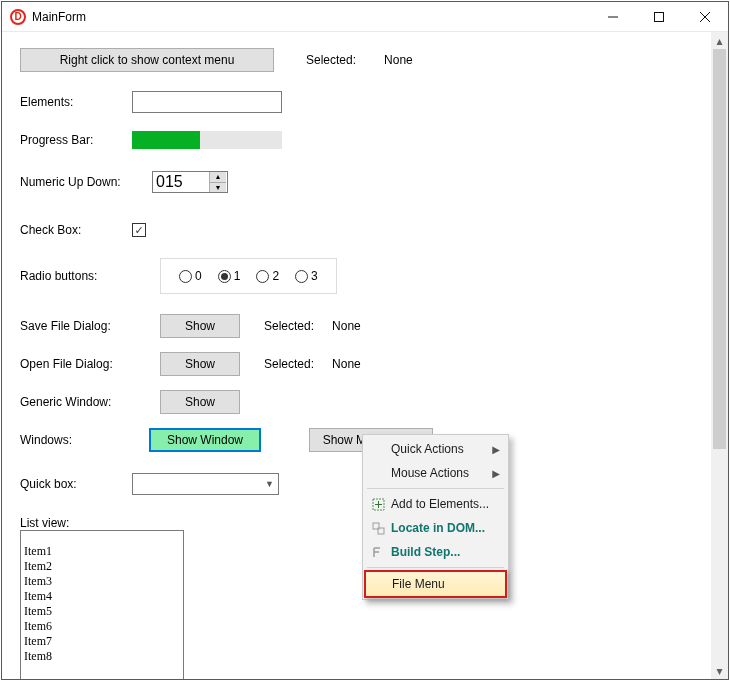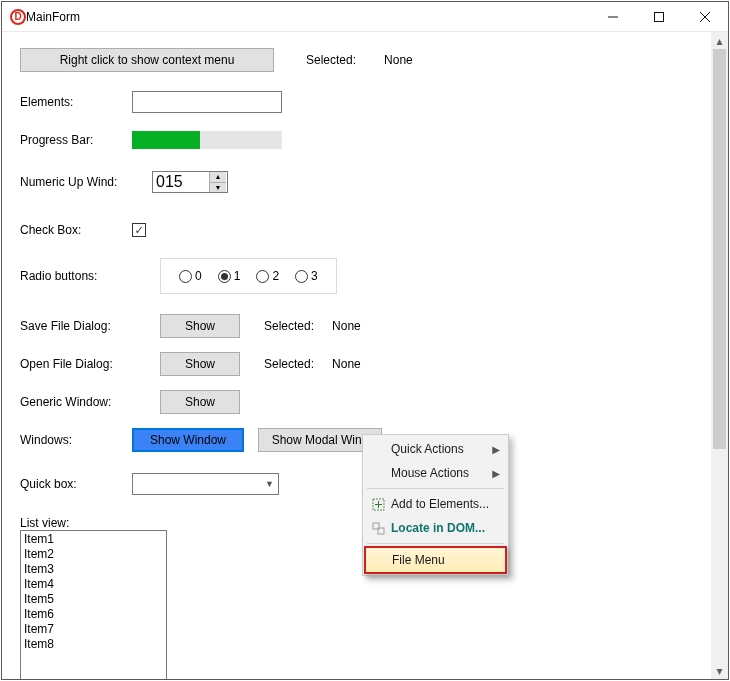--- a/index.html
+++ b/index.html
@@ -31,20 +31,21 @@
   }
   .titlebar .app-icon {
     width: 16px; height: 16px;
     margin-left: 8px;
     border: 2px solid #e1251b;
     border-radius: 50%;
     display:flex; align-items:center; justify-content:center;
     font-size:10px; font-weight:bold; color:#e1251b;
   }
   .titlebar .title {
+    margin-left: 6px;
     flex: 0 0 auto;
     text-align: center;
   }
   .titlebar .spacer { flex:1; }
   .win-btn {
     width:46px; height:30px;
     display:flex; align-items:center; justify-content:center;
     color:#111;
   }
   .win-btn svg { width:10px; height:10px; }
@@ -136,36 +137,37 @@
   }
   .radio-circle.checked::after {
     content:""; width:7px; height:7px; background:#333; border-radius:50%;
   }
   .btn {
     height:24px; min-width:80px;
     border:1px solid #adadad; background:#e1e1e1;
     display:flex; align-items:center; justify-content:center;
     padding:0 12px;
   }
-  .btn.primary { border:2px solid #0078d7; background:#3b82f6;}
+  .btn.primary { border:2px solid #0078d7; background:#86efac;}
   .combo {
     width:147px; height:22px;
     display:flex; align-items:center;
     position:relative;
   }
   .combo-arrow {
     width:17px; height:100%;
     display:flex; align-items:center; justify-content:center;
     font-size:9px; color:#555;
     margin-left:auto;
   }
   .listview {
-    width:147px; height:150px;
-    padding:1px 3px;
+    width:164px; height:150px;
+    padding:13px 3px;
     line-height:15px;
+    font-family:Liberation Serif, serif;
   }
   .list-item {}
   
   .context-menu {
     position:absolute;
     left:360px; top:402px;
     width:147px;
     background:#f2f2f2;
     border:1px solid #cccccc;
     box-shadow: 4px 4px 6px rgba(0,0,0,0.25);
@@ -240,21 +242,21 @@
       </div>
 
       <div class="row">
         <div class="label-col">Progress Bar:</div>
         <div class="progress-track">
           <div class="progress-fill"></div>
         </div>
       </div>
 
       <div class="row" style="margin-top:18px;">
-        <div class="label-col">Numeric Up Wind:</div>
+        <div class="label-col">Numeric Up Down:</div>
         <div style="width:20px;"></div>
         <div class="numeric">
           <input value="015" style="">
           <div class="spinner">
             <div>▲</div>
             <div>▼</div>
           </div>
         </div>
       </div>
 
@@ -304,21 +306,21 @@
         <div style="width:18px;"></div>
         <div>None</div>
       </div>
 
       <div class="row" style="margin-top:12px;">
         <div class="label-col">Generic Window:</div>
         <div style="width:28px;"></div>
         <div class="btn">Show</div>
       </div>
 
-      <div class="row" style="margin-top:12px;">
+      <div class="row" style="margin-top:12px;gap:17px;">
         <div class="label-col">Windows:</div>
         <div class="btn primary" style="min-width:112px;">Show Window</div>
         <div style="width:14px;"></div>
         <div class="btn" style="min-width:124px;">Show Modal Wind</div>
       </div>
 
       <div class="row" style="margin-top:20px;">
         <div class="label-col">Quick box:</div>
         <div class="combo">
           <span></span>
@@ -372,20 +374,28 @@
       </div>
       <div class="menu-item disabled">
         <span class="mi-icon">
           <svg width="13" height="13" viewBox="0 0 13 13">
               <rect x="1" y="1" width="6" height="6" fill="none" stroke="#9d9d9d"></rect>
               <rect x="6" y="6" width="6" height="6" fill="none" stroke="#9d9d9d"></rect>
             </svg>
         </span>
         <span class="mi-label">Locate in DOM...</span>
       </div>
+      <div class="menu-item disabled">
+        <span class="mi-icon">
+          <svg width="13" height="13" viewBox="0 0 13 13">
+              <path d="M2 2 L8 2 M2 2 L2 11 M2 6 L7 6" stroke="#9d9d9d" fill="none" stroke-width="1.5"></path>
+            </svg>
+        </span>
+        <span class="mi-label">Build Step...</span>
+      </div>
       <div class="menu-sep"></div>
       <div class="menu-item highlight">
         <span class="mi-icon"></span>
         <span class="mi-label">File Menu</span>
       </div>
     </div>
 
   </div>
 </div>
 

